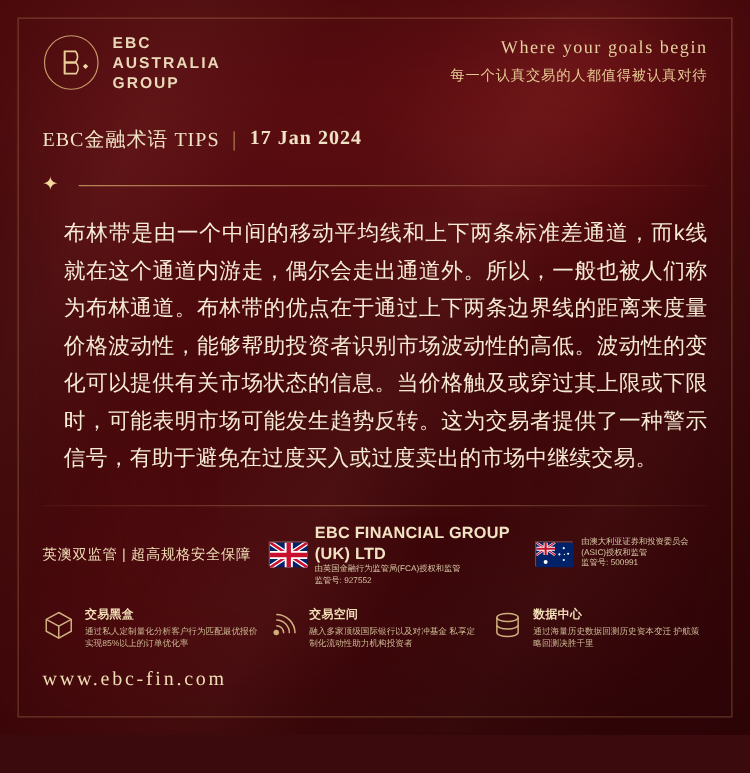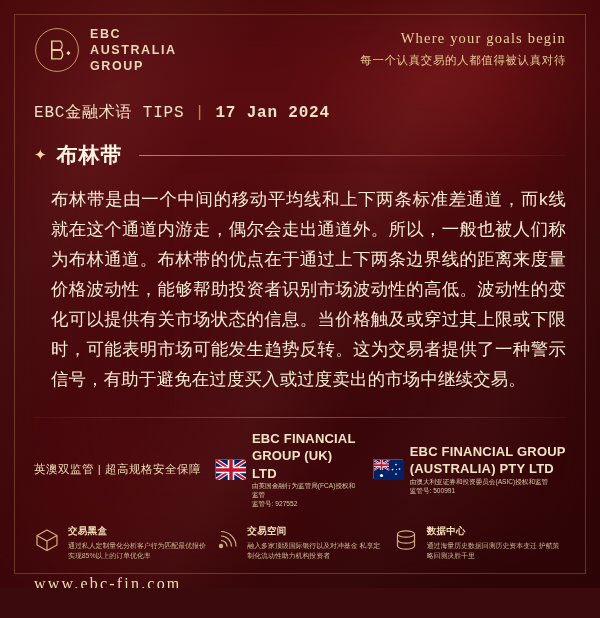--- a/index.html
+++ b/index.html
@@ -96,24 +96,23 @@
     font-family: "Liberation Sans", sans-serif;
     font-size: 11.5px;
     letter-spacing: 0.6px;
     margin-top: 6px;
   }
 
   
   .tips-line {
     margin-top: 28px;
     display: flex;
-    align-items: center;
     gap: 10px;
     color: #f0e2c4;
-    font-family: Liberation Mono, monospace;
+    font-family: Liberation Serif, serif;
     font-size: 16px;
     letter-spacing: 0.8px;
   }
   .tips-sep {
     color: #caa464;
     font-size: 17px;
     opacity: 0.8;
   }
   .tips-date { font-weight: bold; }
 
@@ -281,21 +280,20 @@
     </div>
 
     <div class="tips-line">
       <span>EBC金融术语 TIPS</span>
       <span class="tips-sep">|</span>
       <span class="tips-date">17 Jan 2024</span>
     </div>
 
     <div class="title-row">
       <span class="title-star">✦</span>
-      <span class="title-text">布林带</span>
       <span class="title-rule"></span>
     </div>
 
     <div class="body-text">布林带是由一个中间的移动平均线和上下两条标准差通道，而k线就在这个通道内游走，偶尔会走出通道外。所以，一般也被人们称为布林通道。布林带的优点在于通过上下两条边界线的距离来度量价格波动性，能够帮助投资者识别市场波动性的高低。波动性的变化可以提供有关市场状态的信息。当价格触及或穿过其上限或下限时，可能表明市场可能发生趋势反转。这为交易者提供了一种警示信号，有助于避免在过度买入或过度卖出的市场中继续交易。</div>
 
     <div class="reg-divider"></div>
     <div class="reg-row">
       <div class="reg-label">英澳双监管 | 超高规格安全保障</div>
 
       <div class="reg-item">
@@ -330,21 +328,20 @@
               <circle cx="15" cy="31" r="3.2"></circle>
               <circle cx="44" cy="9" r="1.7"></circle>
               <circle cx="51" cy="18" r="1.7"></circle>
               <circle cx="44" cy="28" r="1.7"></circle>
               <circle cx="37" cy="19" r="1.7"></circle>
               <circle cx="45" cy="19" r="1"></circle>
             </g>
           </svg>
         </span>
         <span class="reg-txt">
-          <div class="t1">EBC FINANCIAL GROUP (AUSTRALIA) PTY LTD</div>
           <div class="t2">由澳大利亚证券和投资委员会(ASIC)授权和监管</div>
           <div class="t3">监管号: 500991</div>
         </span>
       </div>
     </div>
 
     <div class="features">
 
       <div class="feature">
         <span class="feat-ico">

